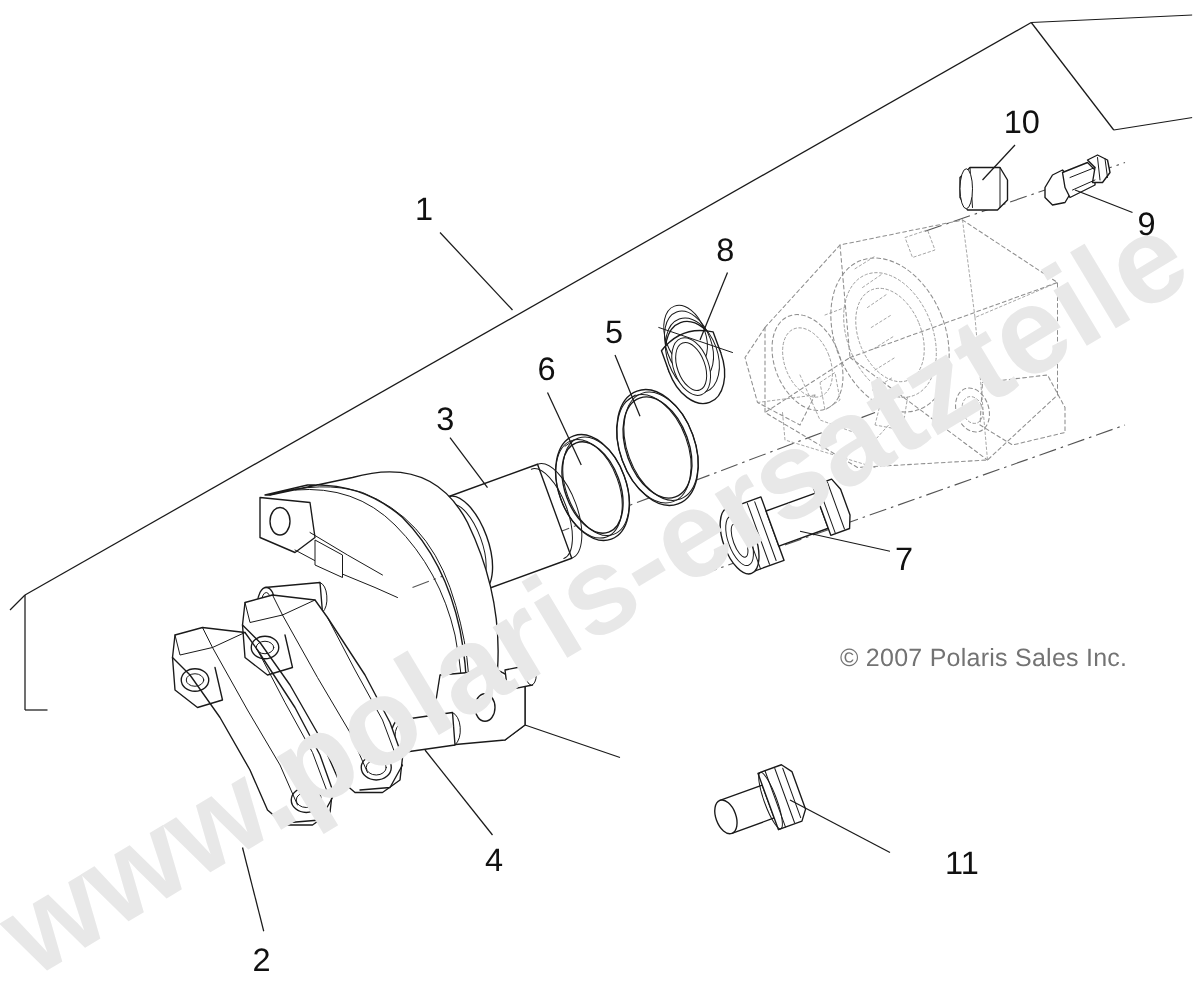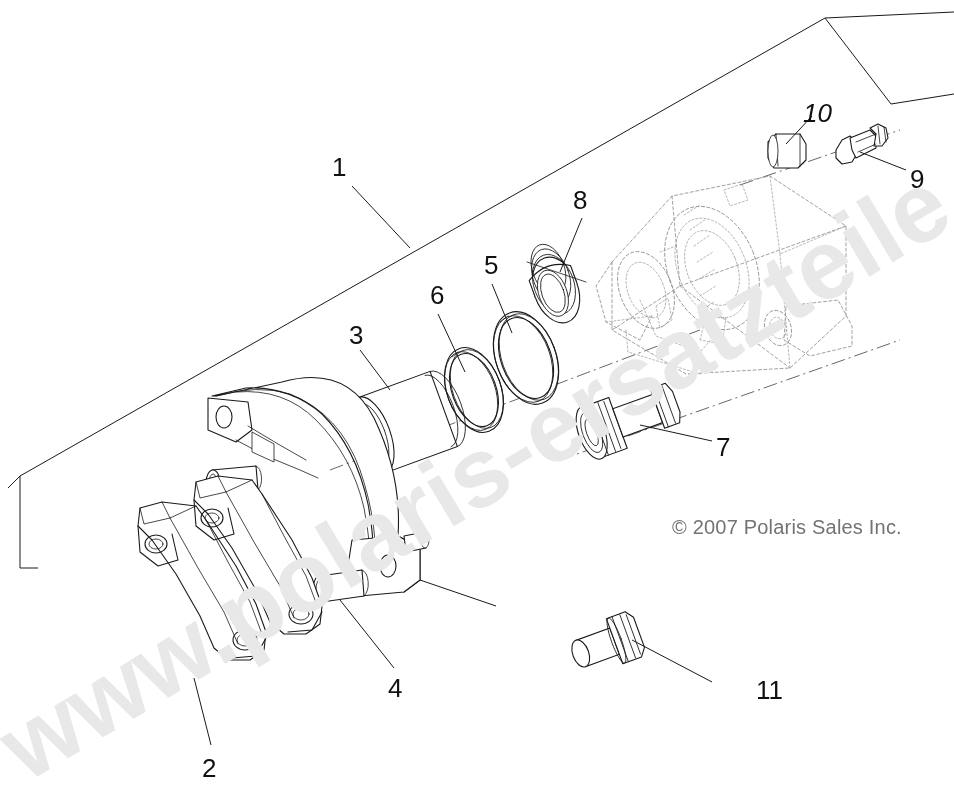--- a/index.html
+++ b/index.html
@@ -343,19 +343,19 @@
   <div id="callouts">
     <span class="callout-label" style="left:332px;top:154px;">1</span>
     <span class="callout-label" style="left:202px;top:755px;">2</span>
     <span class="callout-label" style="left:349px;top:322px;">3</span>
     <span class="callout-label" style="left:388px;top:675px;">4</span>
     <span class="callout-label" style="left:484px;top:252px;">5</span>
     <span class="callout-label" style="left:430px;top:282px;">6</span>
     <span class="callout-label" style="left:716px;top:434px;">7</span>
     <span class="callout-label" style="left:573px;top:187px;">8</span>
     <span class="callout-label" style="left:910px;top:166px;">9</span>
-    <span class="callout-label" style="left:803px;top:100px;font-style:italic;">10</span>
+    <span class="callout-label" style="left:803px;top:84px;">10</span>
     <span class="callout-label" style="left:716px;top:677px;margin-left:40px;">11</span>
   </div>
 
   <div id="copyright">© 2007 Polaris Sales Inc.</div>
 
 </div>
 
 </body></html>

